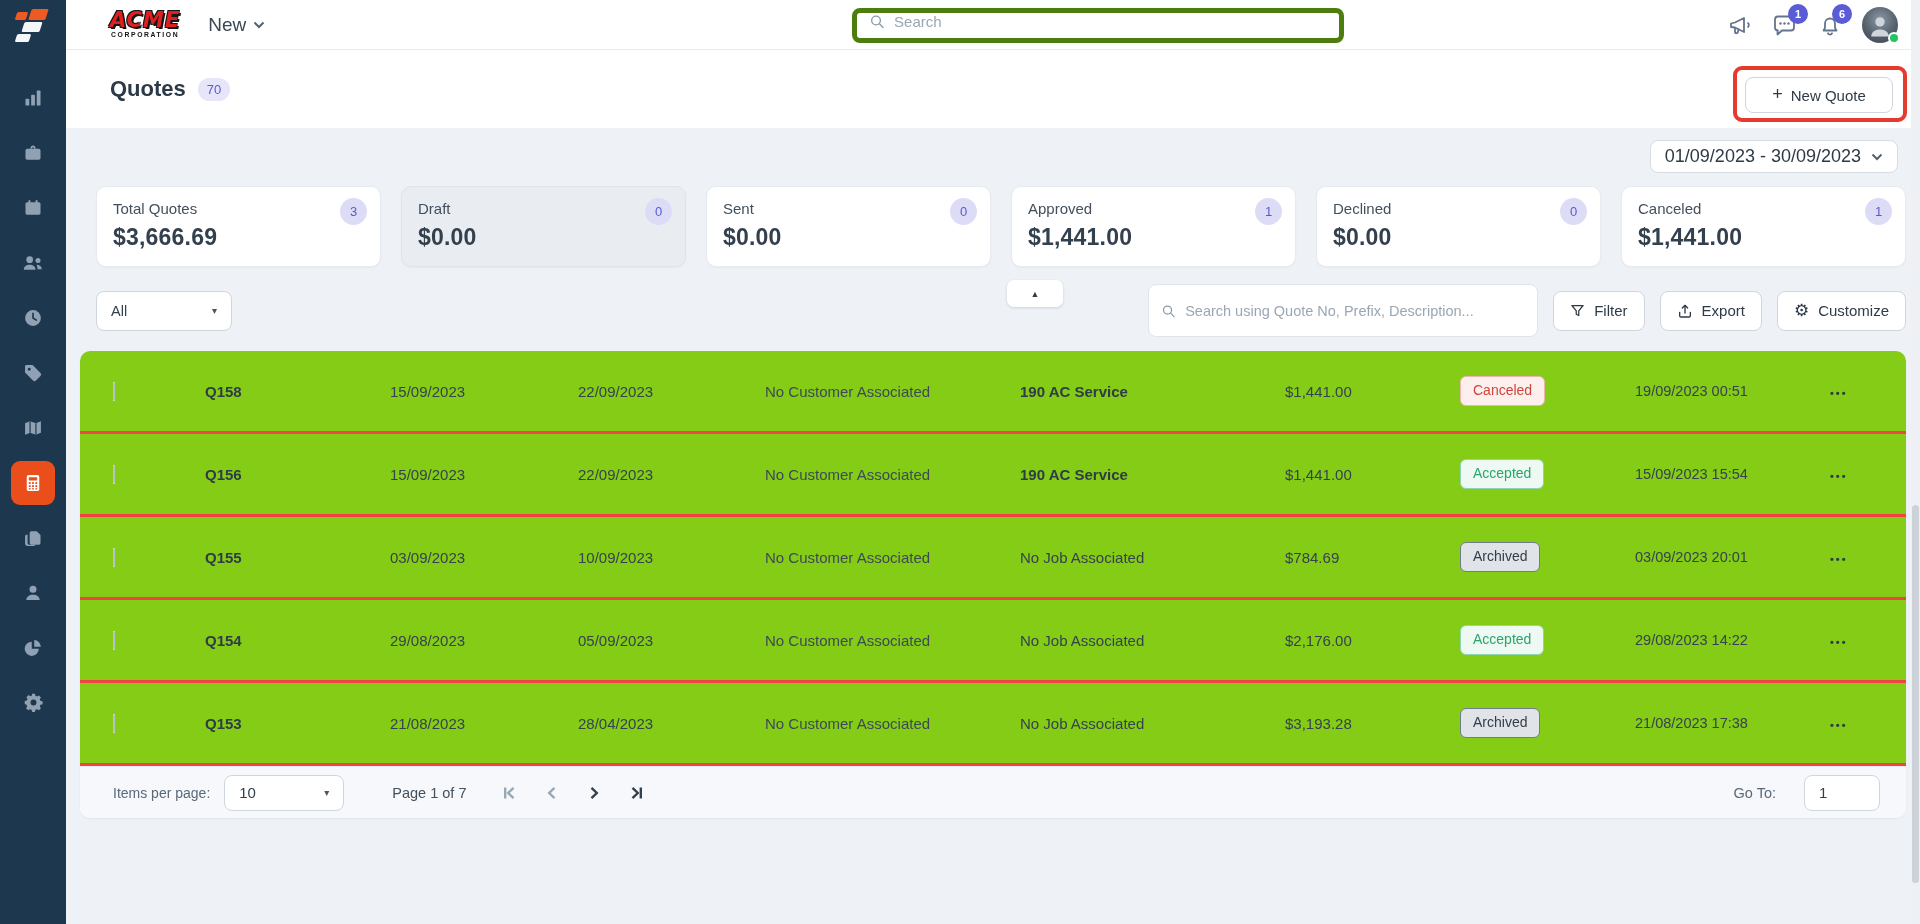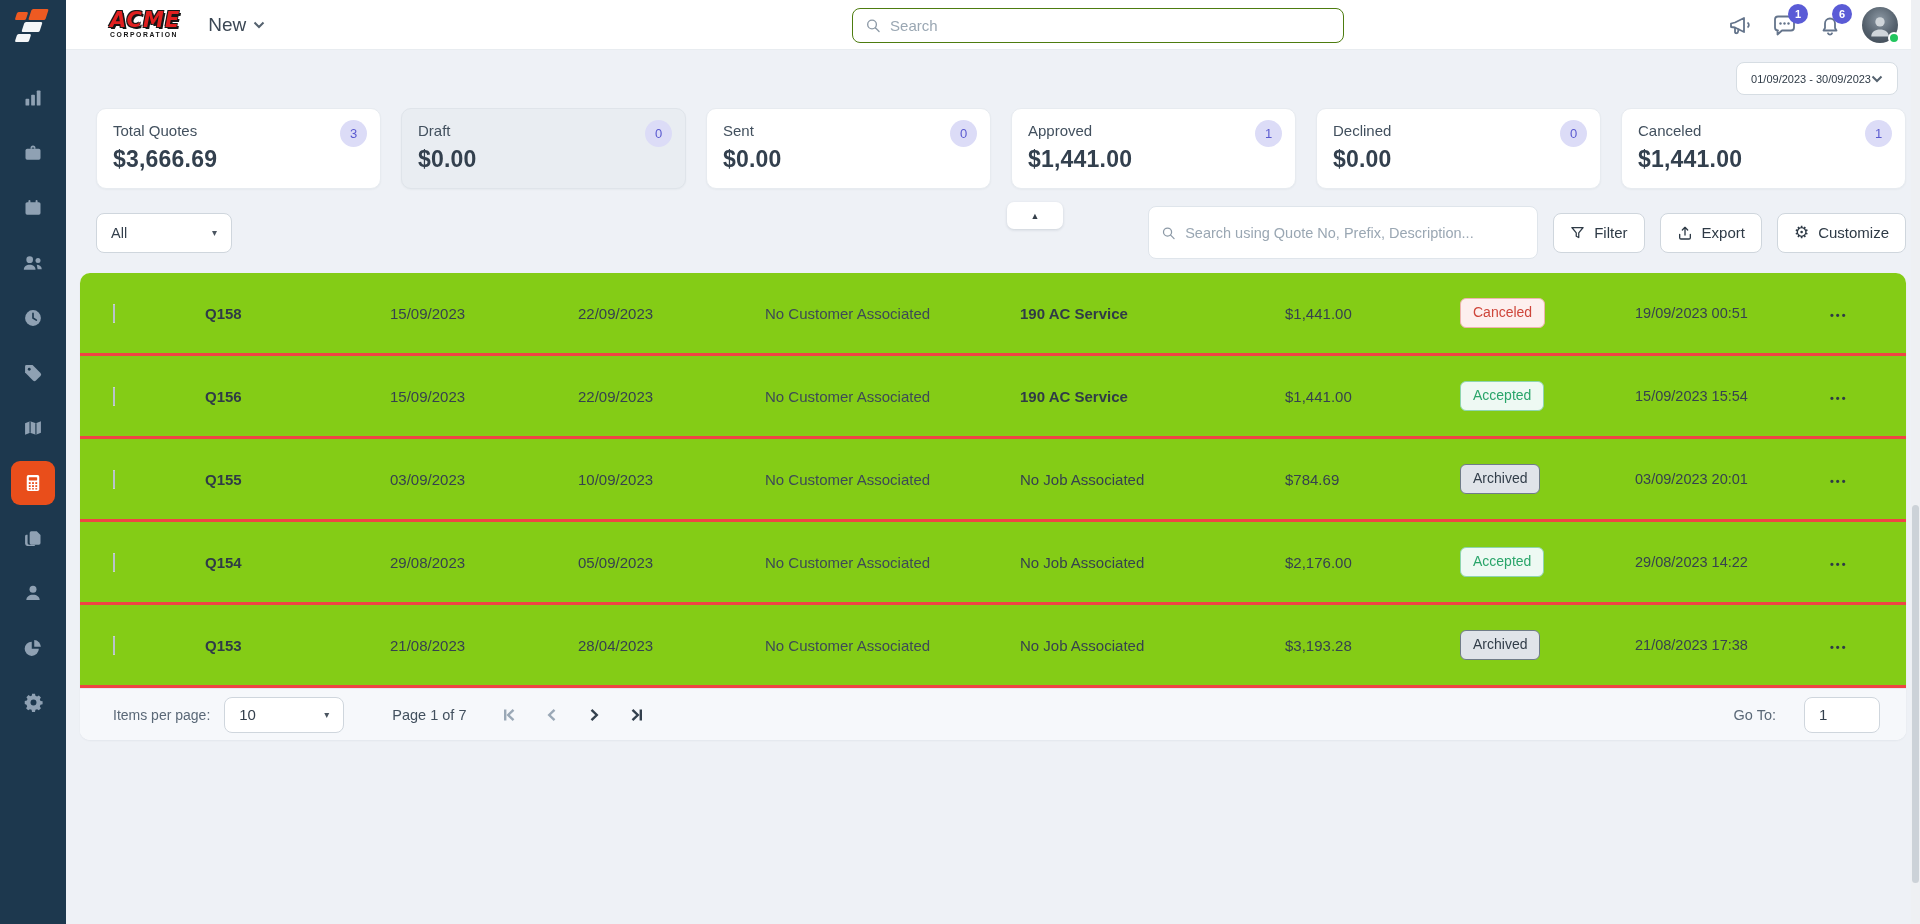--- a/index.html
+++ b/index.html
@@ -17,48 +17,48 @@
   .lp4 { left:16px; top:34px; width:14px; height:8px;  background:#f4f6f8; }
   .nav-item { width:44px; height:44px; margin:5.5px 0; border-radius:9px; display:flex; align-items:center; justify-content:center; color:#8fa1b3; cursor:pointer; }
   .nav-item svg { display:block; }
   .nav-item.active { background:#e94e1b; color:#ffffff; }
 
   
   .main { flex:1; display:flex; flex-direction:column; position:relative; }
 
   
   .topbar { height:50px; background:#ffffff; border-bottom:1px solid #e8ecf0; display:flex; align-items:center; position:relative; }
-  .brand { margin-left:44px; display:flex; flex-direction:column; align-items:flex-start; line-height:1; cursor:pointer; }
+  .brand { margin-left:44px; display:flex; flex-direction:column; align-items:center; line-height:1; cursor:pointer; }
   .brand-l1 { font-family:"DejaVu Sans",sans-serif; font-weight:bold; font-style:italic; font-size:21px; color:#e02020;
               text-shadow:-1px -1px 0 #161616, 1px -1px 0 #161616, -1px 1px 0 #161616, 2px 2px 0 #161616; letter-spacing:1px; }
   .brand-l2 { font-size:6.8px; font-weight:bold; color:#121212; letter-spacing:1.6px; margin-top:1px; }
   .new-menu { margin-left:28px; display:flex; align-items:center; gap:7px; font-size:19px; color:#3b4754; cursor:pointer; }
   .chev { stroke:#55626f; stroke-width:2; fill:none; }
-  .top-search { position:absolute; left:786px; top:8px; width:492px; height:35px; border:1px solid #4d7c0f; border-radius:8px; background:#fff; display:flex; align-items:center; padding:0 12px; gap:9px; }
+  .top-search { position:absolute; left:786px; top:8px; width:492px; height:35px; border:5px solid #4d7c0f; border-radius:8px; background:#fff; display:flex; align-items:flex-start; padding:0 12px; gap:9px; }
   .top-search input { border:none; outline:none; font-size:15px; color:#3a4754; width:100%; background:transparent; font-family:inherit; }
   .top-search input::placeholder { color:#9aa7b3; }
   .top-icons { position:absolute; right:22px; top:0; height:50px; display:flex; align-items:center; gap:20px; }
   .tool-ic { position:relative; color:#64748b; cursor:pointer; display:flex; }
   .badge-dot { position:absolute; top:-9px; right:-10px; min-width:20px; height:20px; border-radius:10px; background:#5a5bd6; color:#fff; font-size:11px; font-weight:bold; display:flex; align-items:center; justify-content:center; padding:0 5px; }
   .avatar { width:36px; height:36px; border-radius:50%; background:radial-gradient(circle at 50% 35%, #8b97a3 0%, #55616d 55%, #39434e 100%); position:relative; cursor:pointer; overflow:visible; }
   .avatar svg { position:absolute; left:4px; top:5px; }
   .online-dot { position:absolute; right:-2px; bottom:-1px; width:12px; height:12px; border-radius:50%; background:#22c55e; border:2px solid #fff; }
 
   
   .page-header { height:78px; background:#ffffff; position:relative; display:flex; align-items:center; }
   .page-title { margin-left:44px; font-size:22px; font-weight:600; color:#2c3a47; }
   .count-badge { margin-left:12px; background:#e6e5fa; color:#5a5bd6; font-size:13px; padding:4px 9px; border-radius:12px; }
   .new-quote-btn { position:absolute; right:27px; top:27px; width:148px; height:36px; background:#fff; border:1px solid #cfd6dd; border-radius:8px; display:flex; align-items:center; justify-content:center; gap:8px; font-size:15px; color:#2e3a46; cursor:pointer; }
   .plus-glyph { font-size:18px; font-weight:400; color:#2e3a46; margin-top:-2px; }
   .annotation-box { position:absolute; right:13px; top:16px; width:174px; height:56px; border:4px solid #e53a2e; border-radius:9px; pointer-events:none; }
 
   
   .content { flex:1; position:relative; background:#eef1f6; }
   .daterange-row { display:flex; justify-content:flex-end; padding:12px 22px 0 0; }
-  .daterange { height:33px; background:#fff; border:1px solid #d6dde3; border-radius:8px; display:flex; align-items:center; padding:0 14px; font-size:11px; color:#2e3a46; cursor:pointer; }
+  .daterange { height:33px; background:#fff; border:1px solid #d6dde3; border-radius:8px; display:flex; align-items:center; gap:10px; padding:0 14px; font-size:18px; color:#2e3a46; cursor:pointer; }
 
   .stats-row { display:flex; gap:20px; margin:13px 14px 0 30px; }
   .stat-card { flex:1; background:#ffffff; border:1px solid #e7ebf0; border-radius:10px; padding:13px 16px 15px 16px; position:relative; box-shadow:0 1px 2px rgba(20,40,60,.04); cursor:pointer; }
   .stat-card.highlighted { background:#e9edf2; border-color:#dfe4ea; }
   .stat-label { font-size:15px; color:#42505e; }
   .stat-value { font-size:23px; font-weight:bold; color:#33404e; margin-top:7px; letter-spacing:.2px; }
   .stat-count { position:absolute; top:11px; right:13px; width:27px; height:27px; border-radius:50%; background:#dcdcf7; color:#5a5ad0; font-size:13px; display:flex; align-items:center; justify-content:center; }
 
   .collapse-pill { position:absolute; left:941px; top:152px; width:56px; height:27px; background:#fff; border-radius:7px; box-shadow:0 1px 3px rgba(20,40,60,.15); display:flex; align-items:center; justify-content:center; font-size:9px; color:#343f4a; cursor:pointer; }
 
@@ -284,20 +284,29 @@
         <span class="avatar">
           <svg width="28" height="28" viewBox="0 0 24 24" fill="#cfd5da">
               <circle cx="12" cy="8.5" r="4"></circle>
               <path d="M4.5 21c0-4 3.4-6 7.5-6s7.5 2 7.5 6z"></path>
             </svg>
           <span class="online-dot"></span>
         </span>
       </div>
     </header>
 
+    <div class="page-header">
+      <span class="page-title">Quotes</span>
+      <span class="count-badge">70</span>
+      <button class="new-quote-btn">
+        <span class="plus-glyph">+</span>
+        <span>New Quote</span>
+      </button>
+      <div class="annotation-box"></div>
+    </div>
 
     <div class="content">
 
       <div class="daterange-row">
         <div class="daterange">
           <span>01/09/2023 - 30/09/2023</span>
           <svg width="12" height="8" viewBox="0 0 12 8">
               <polyline class="chev" points="1.5,1.5 6,6 10.5,1.5"></polyline>
             </svg>
         </div>

